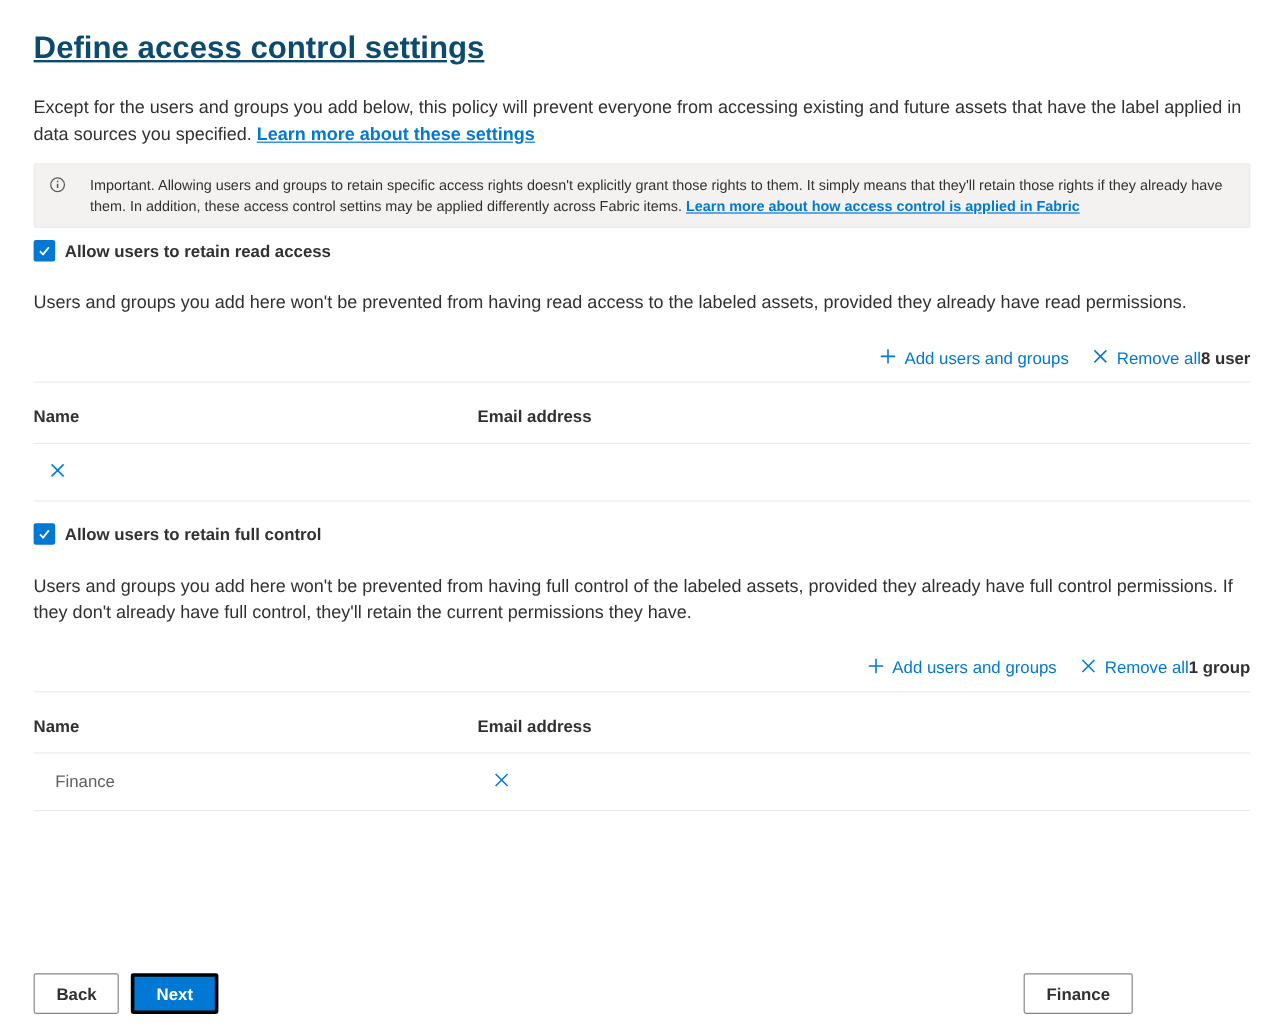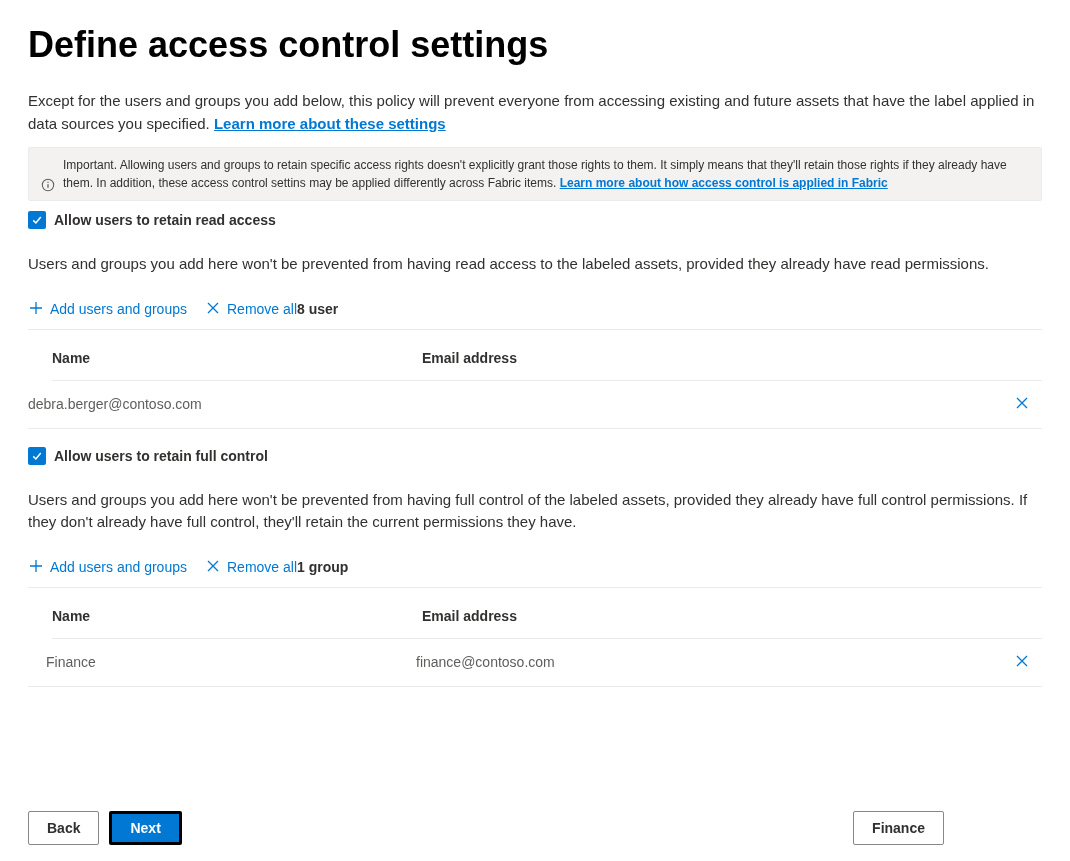--- a/index.html
+++ b/index.html
@@ -9,45 +9,46 @@
     }
     body {
       font-family: "Segoe UI", -apple-system, BlinkMacSystemFont, sans-serif;
       font-size: 14px;
       color: #323130;
       background: #ffffff;
       padding: 24px 28px;
       width: 1070px;
     }
     h1 {
-      font-size: 36px;
-      font-weight: 600;
-      color: #000000;
+      font-size: 26px;
+      font-weight: 600;
+      color: #0c4a6e;
       margin-bottom: 24px;
+      text-decoration: underline;
     }
     .intro {
       font-size: 15px;
       color: #323130;
       line-height: 1.5;
       margin-bottom: 12px;
     }
     .link {
       color: #0078d4;
       text-decoration: underline;
       cursor: pointer;
       font-weight: bold;
     }
     .info-banner {
       background: #f3f2f1;
       border: 1px solid #edebe9;
       border-radius: 2px;
       padding: 8px 12px;
       display: flex;
-      align-items: flex-end;
-      gap: 8px;
+      align-items: flex-start;
+      gap: 20px;
       margin-bottom: 10px;
       font-size: 12px;
       color: #323130;
       line-height: 1.5;
     }
     .info-icon {
       flex-shrink: 0;
       width: 14px;
       height: 14px;
       margin-top: 2px;
@@ -79,21 +80,21 @@
     .section-desc {
       font-size: 15px;
       color: #323130;
       line-height: 1.5;
       margin-bottom: 24px;
       margin-top: 24px;
     }
     .toolbar {
       display: flex;
       align-items: center;
-      justify-content: flex-start;
+      justify-content: flex-end;
       padding-bottom: 10px;
       border-bottom: 1px solid #edebe9;
       margin-bottom: 20px;
     }
     .toolbar-actions {
       display: flex;
       gap: 18px;
     }
     .action-btn {
       display: flex;
@@ -111,21 +112,20 @@
       height: 16px;
     }
     .count-label {
       font-size: 14px;
       font-weight: 600;
     }
     .table-header {
       display: flex;
       padding-bottom: 14px;
       border-bottom: 1px solid #edebe9;
-      margin-left: 24px;
     }
     .col-name {
       width: 370px;
       font-weight: 600;
       font-size: 14px;
     }
     .col-email {
       flex: 1;
       font-weight: 600;
       font-size: 14px;
@@ -253,21 +253,20 @@
   </div>
   <span class="count-label">8 user</span>
 </div>
 
 <div class="table-header">
   <div class="col-name">Name</div>
   <div class="col-email">Email address</div>
 </div>
 
 <div class="table-row">
-  <div class="row-email">debra.berger@contoso.com</div>
   <div class="row-remove">
     <span>
       <svg viewBox="0 0 16 16">
           <path d="M3 3 L13 13 M13 3 L3 13" stroke="#0078d4" stroke-width="1.3"></path>
         </svg>
     </span>
   </div>
 </div>
 
 <div class="checkbox-row section-gap">
@@ -303,21 +302,20 @@
   <span class="count-label">1 group</span>
 </div>
 
 <div class="table-header">
   <div class="col-name">Name</div>
   <div class="col-email">Email address</div>
 </div>
 
 <div class="table-row row-padded">
   <div class="row-name">Finance</div>
-  <div class="row-email">finance@contoso.com</div>
   <div class="row-remove">
     <span>
       <svg viewBox="0 0 16 16">
           <path d="M3 3 L13 13 M13 3 L3 13" stroke="#0078d4" stroke-width="1.3"></path>
         </svg>
     </span>
   </div>
 </div>
 
 <div class="footer">

